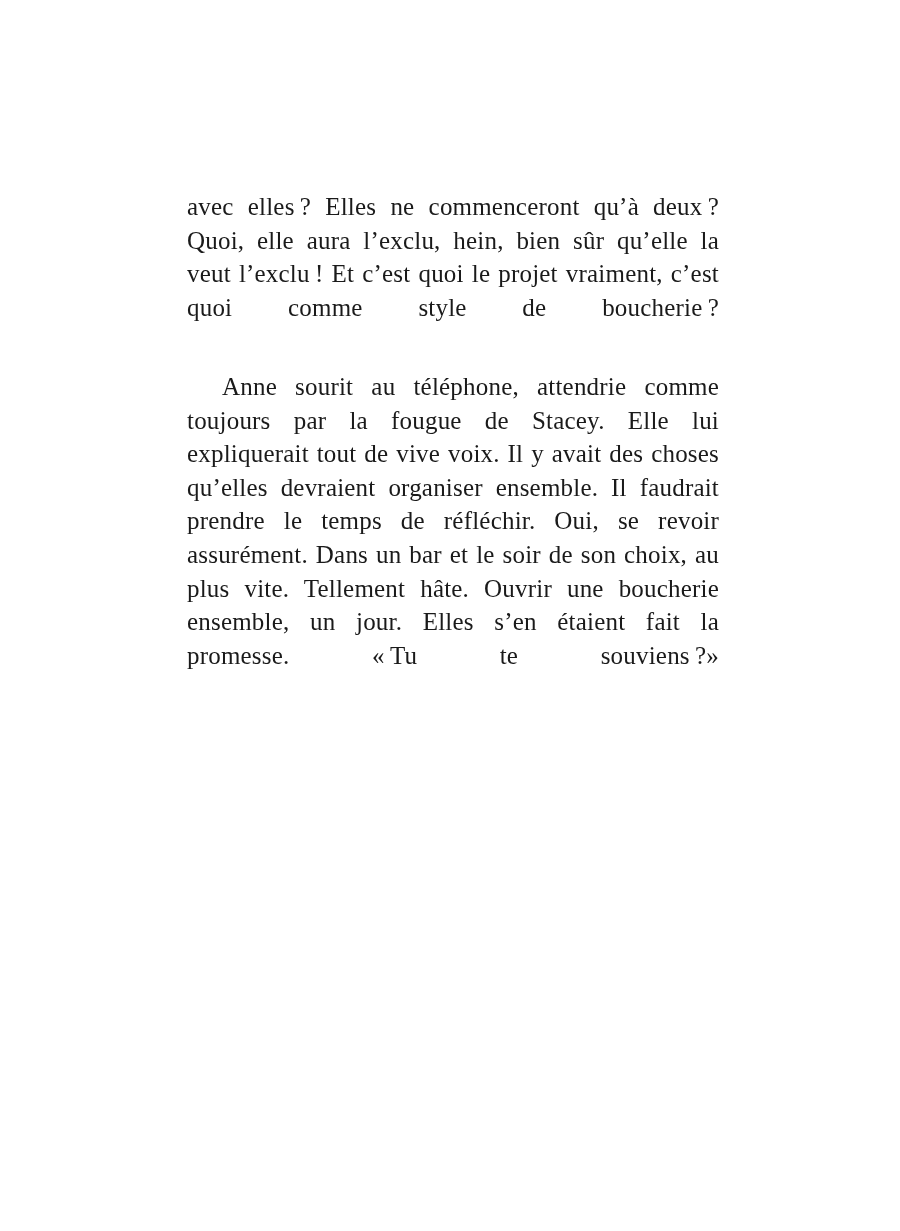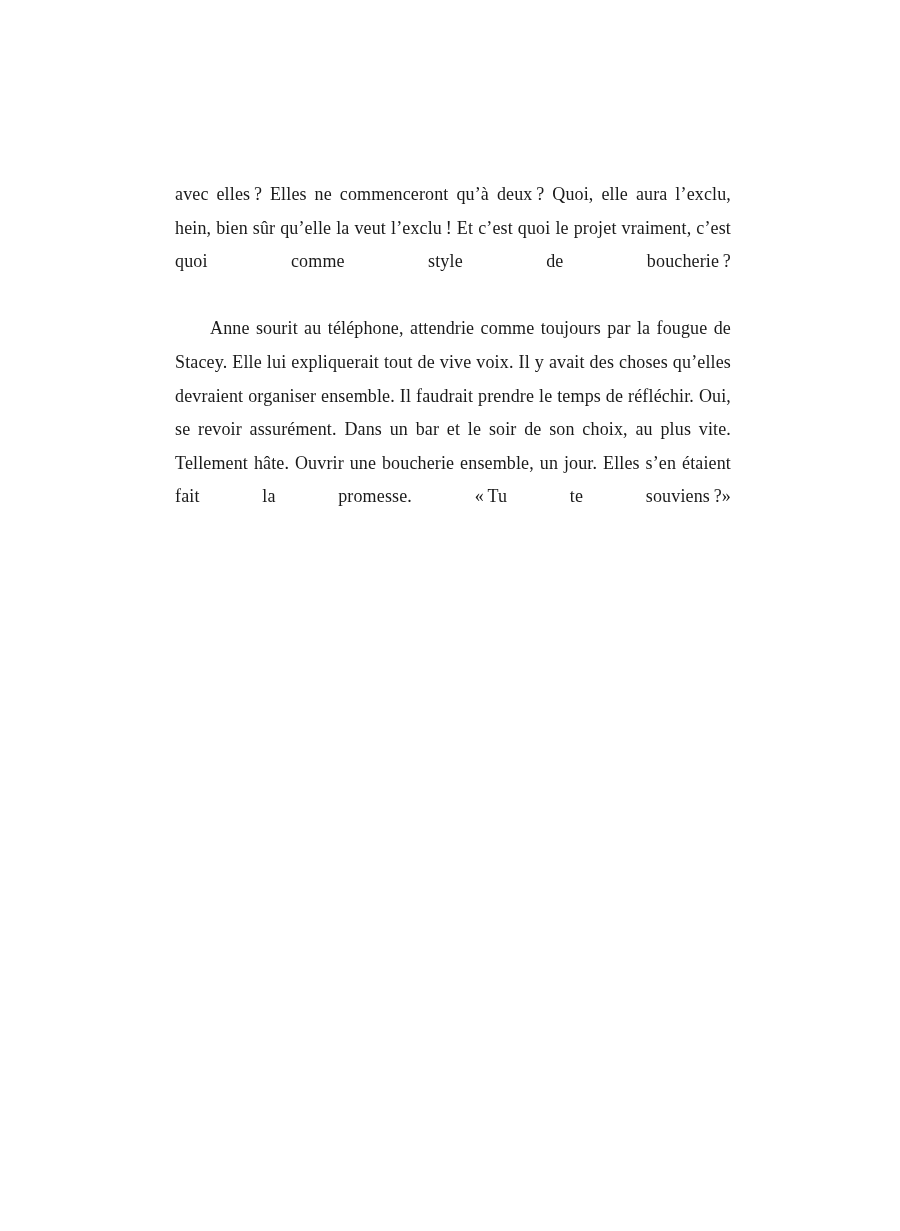--- a/index.html
+++ b/index.html
@@ -28,22 +28,22 @@
 
   
   .text-block {
     position: absolute;
     left: 175px;
     top: 178px;
     width: 556px;
   }
 
   .book-paragraph {
-    margin: 0;
-    font-size: 18px;
+    margin: 12px;
+    font-size: 25px;
     line-height: 33.6px;
     text-align: justify;
     text-justify: inter-word;
     letter-spacing: 0.008em;
     word-spacing: 0.012em;
     color: #1a1a1a;
     hyphens: none;
     -webkit-hyphens: none;
   }
 

